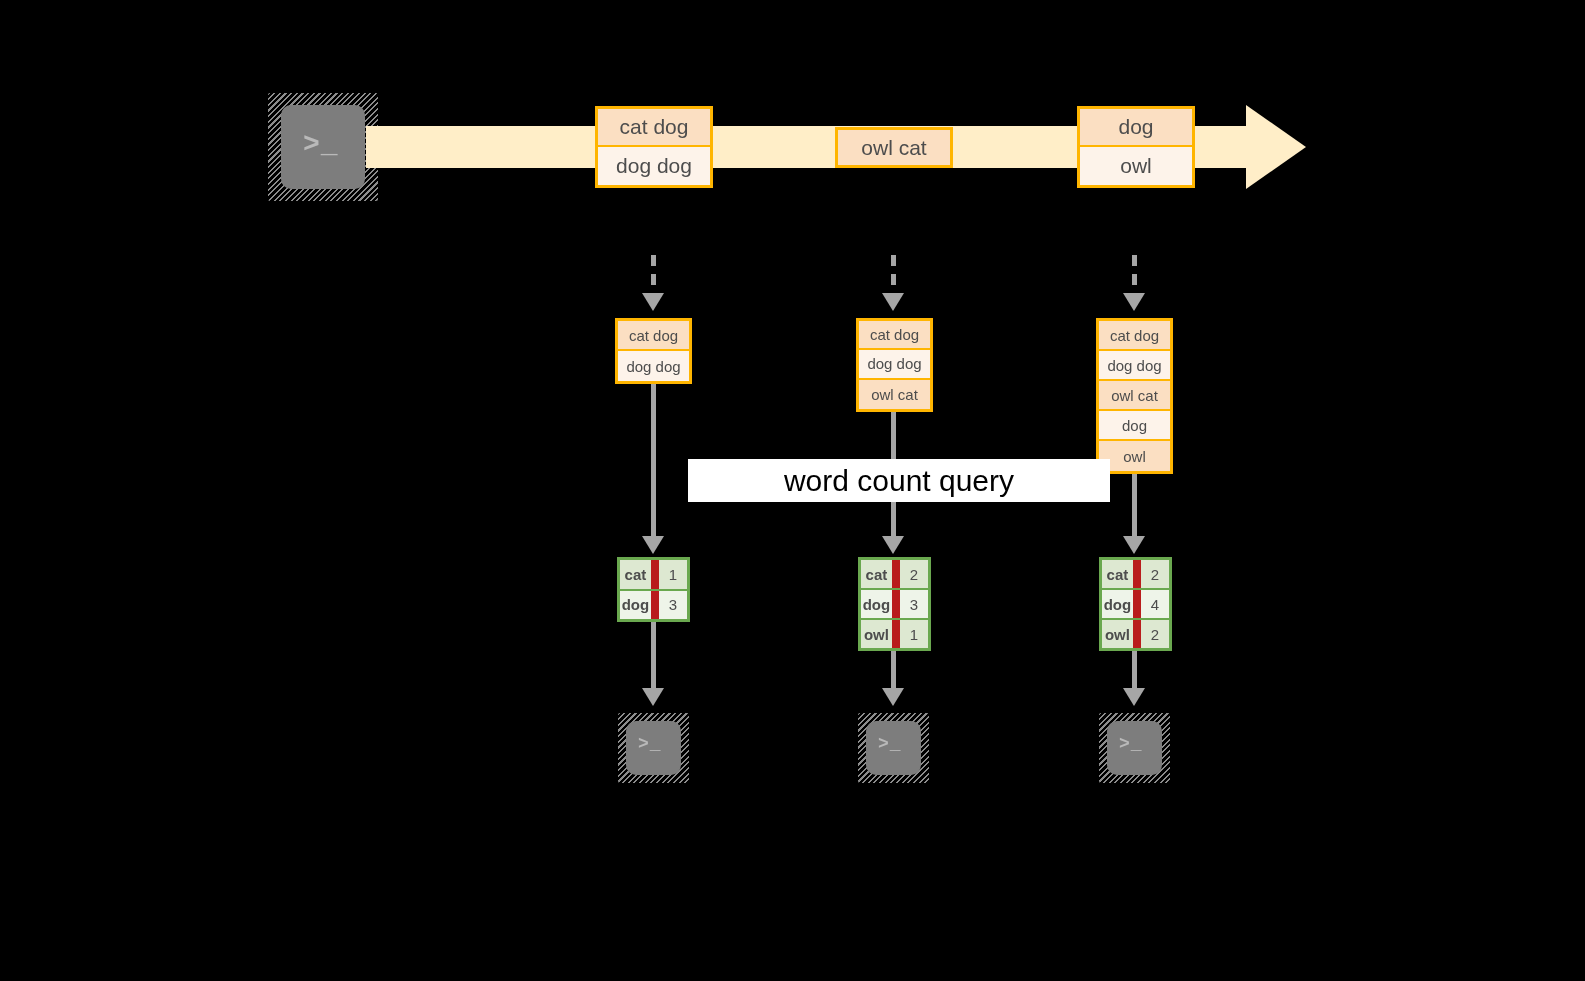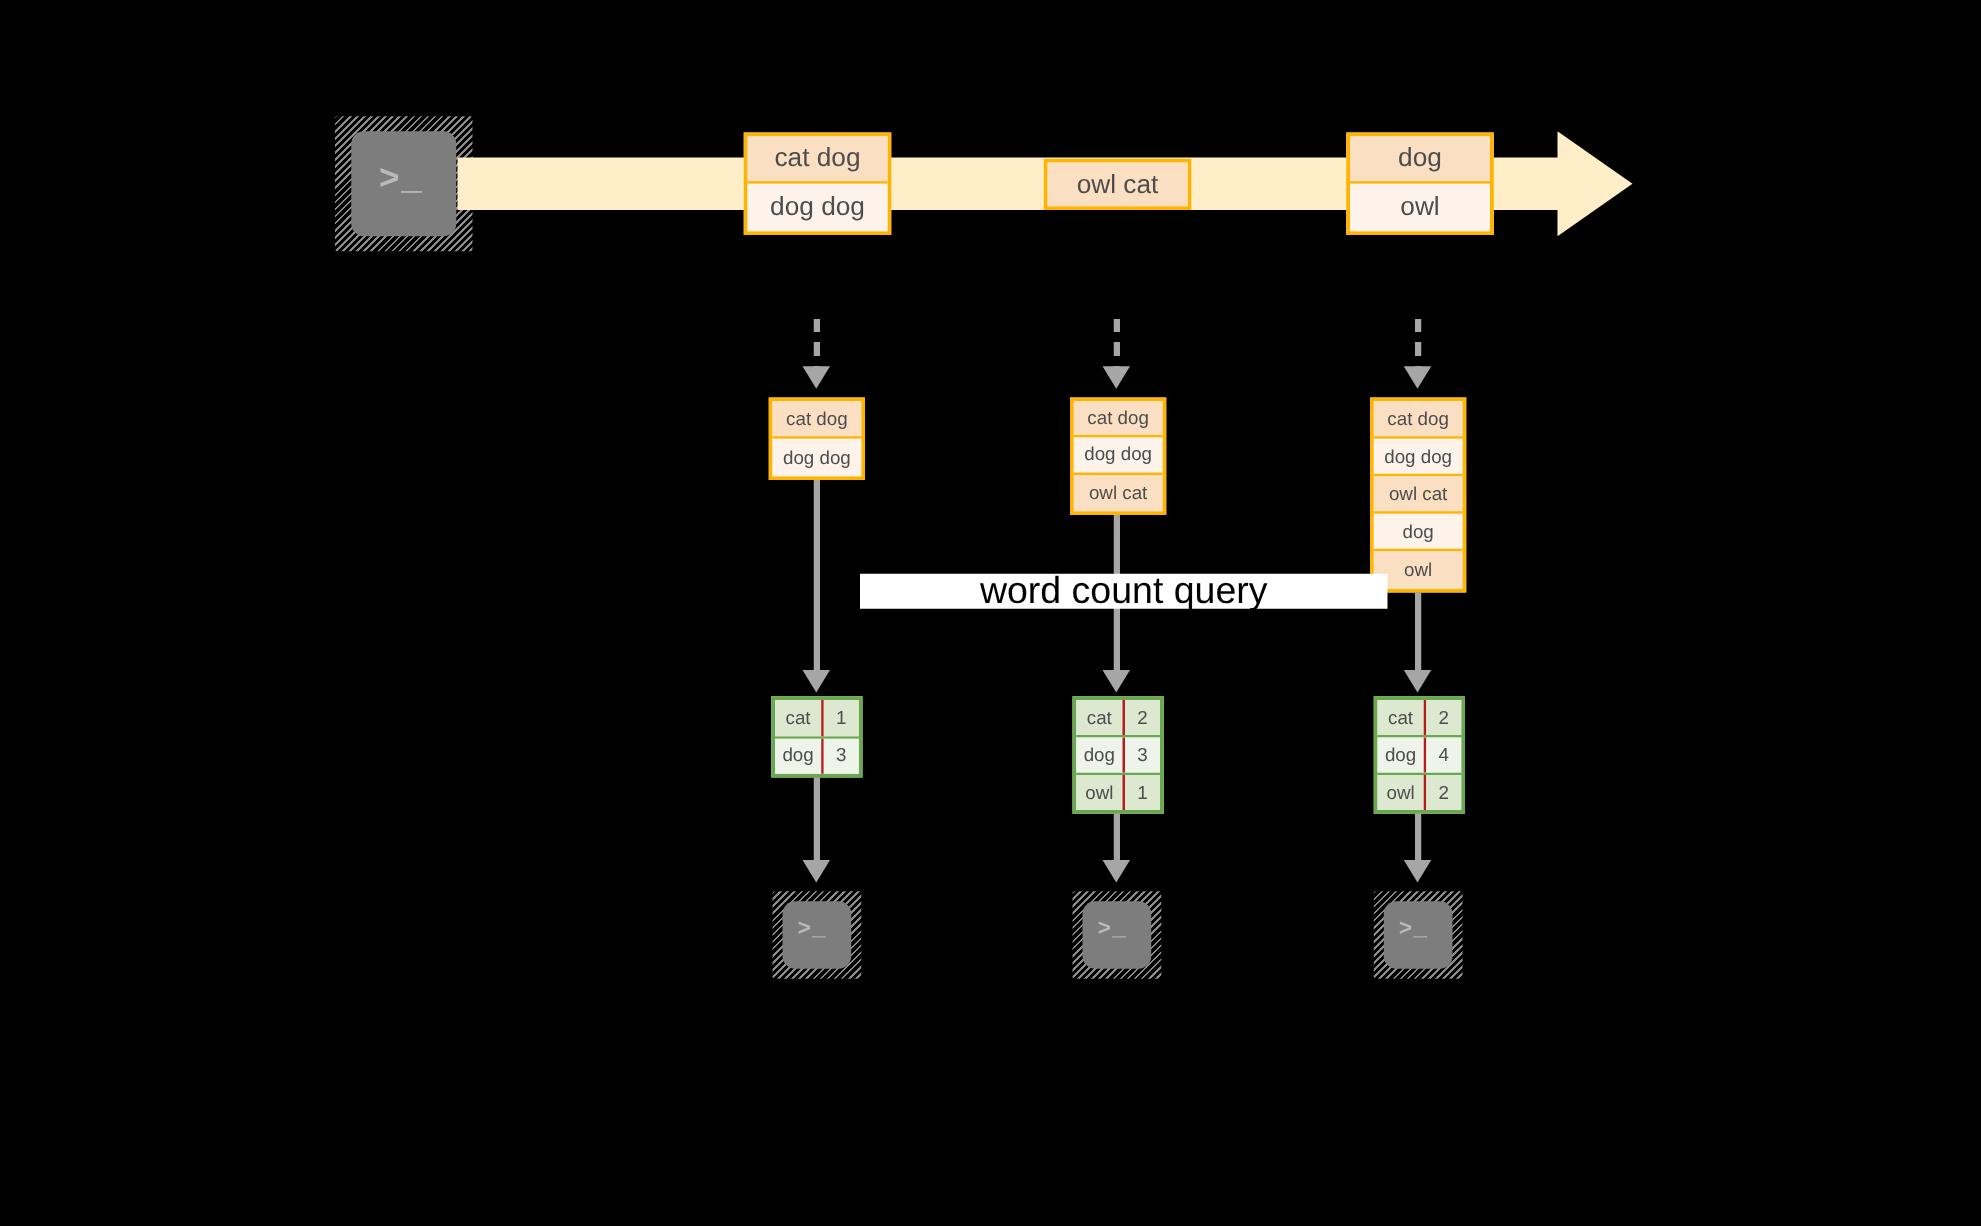--- a/index.html
+++ b/index.html
@@ -93,21 +93,21 @@
   }
   .res .rrow:last-child { border-bottom: none; }
   .res .k, .res .v {
     box-sizing: border-box;
     display: flex;
     align-items: center;
     justify-content: center;
     color: #4d4d4d;
     white-space: nowrap;
   }
-  .res .k { border-right: 2px solid #b91c1c; }
+  .res .k { border-right: 8px solid #b91c1c; font-weight: bold; }
   .res .rrow.dark  .k, .res .rrow.dark  .v { background: #dde8d1; }
   .res .rrow.light .k, .res .rrow.light .v { background: #eef4e9; }
 
   
   .gline {
     position: absolute;
     background: #a6a6a6;
     width: 5px;
   }
   .gdash {
@@ -200,21 +200,21 @@
 
   <div class="gline" style="left:651px; top:384px; height:155px;"></div>
   <div class="ghead" style="left:642px; top:536px;"></div>
 
   <div class="gline" style="left:891px; top:412px; height:127px;"></div>
   <div class="ghead" style="left:882px; top:536px;"></div>
 
   <div class="gline" style="left:1132px; top:474px; height:65px;"></div>
   <div class="ghead" style="left:1123px; top:536px;"></div>
 
-  <div class="banner" style="left:688px; top:459px; width:422px; height:28px; font-size:30px;">
+  <div class="banner" style="left:688px; top:459px; width:422px; height:43px; font-size:30px;">
     <span>word count query</span>
   </div>
 
   <div class="res" style="left:617px; top:557px; width:73px; height:65px;">
     <div class="rrow dark">
       <div class="k" style="width:58%; font-size:15px;">cat</div>
       <div class="v" style="width:42%; font-size:15px;">1</div>
     </div>
     <div class="rrow light">
       <div class="k" style="width:58%; font-size:15px;">dog</div>

